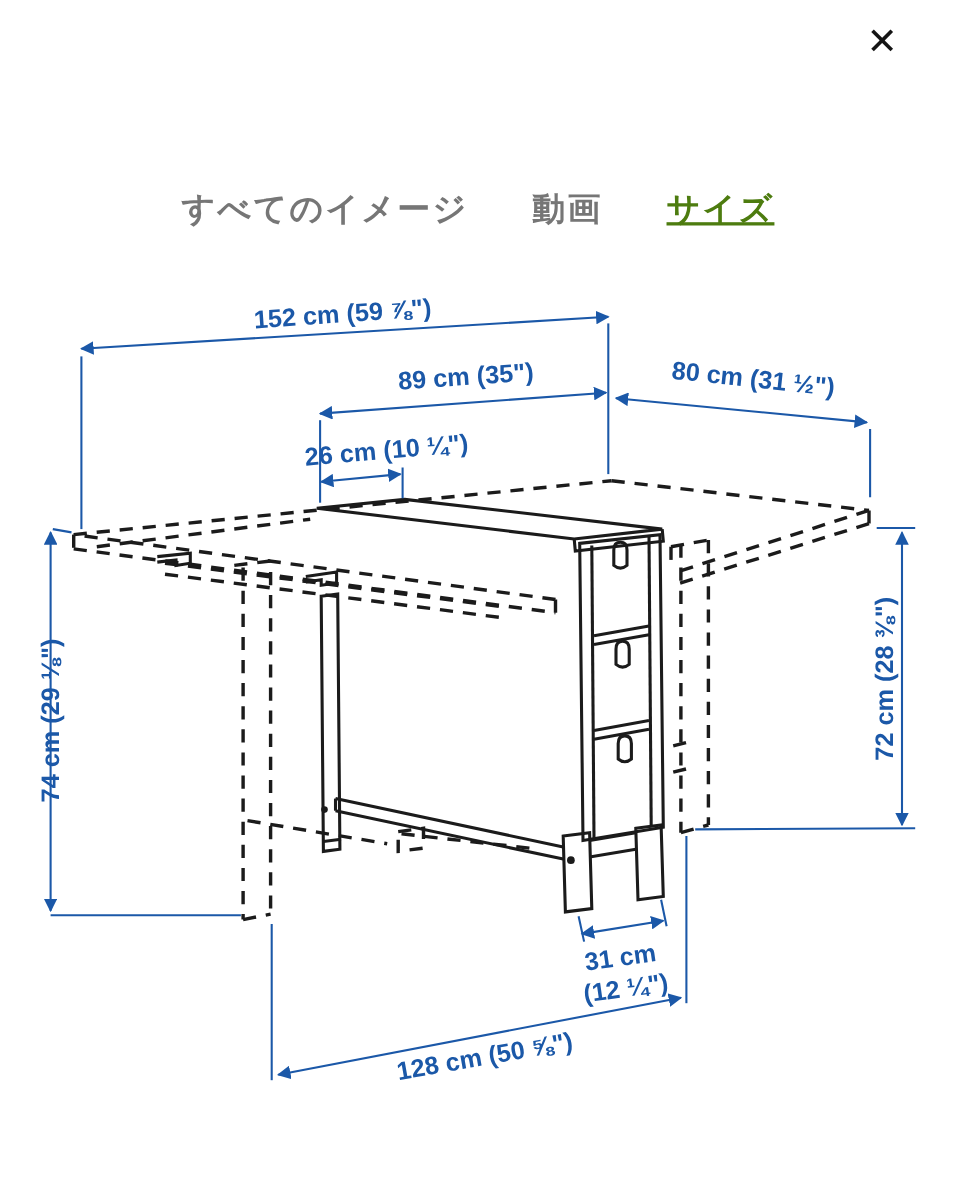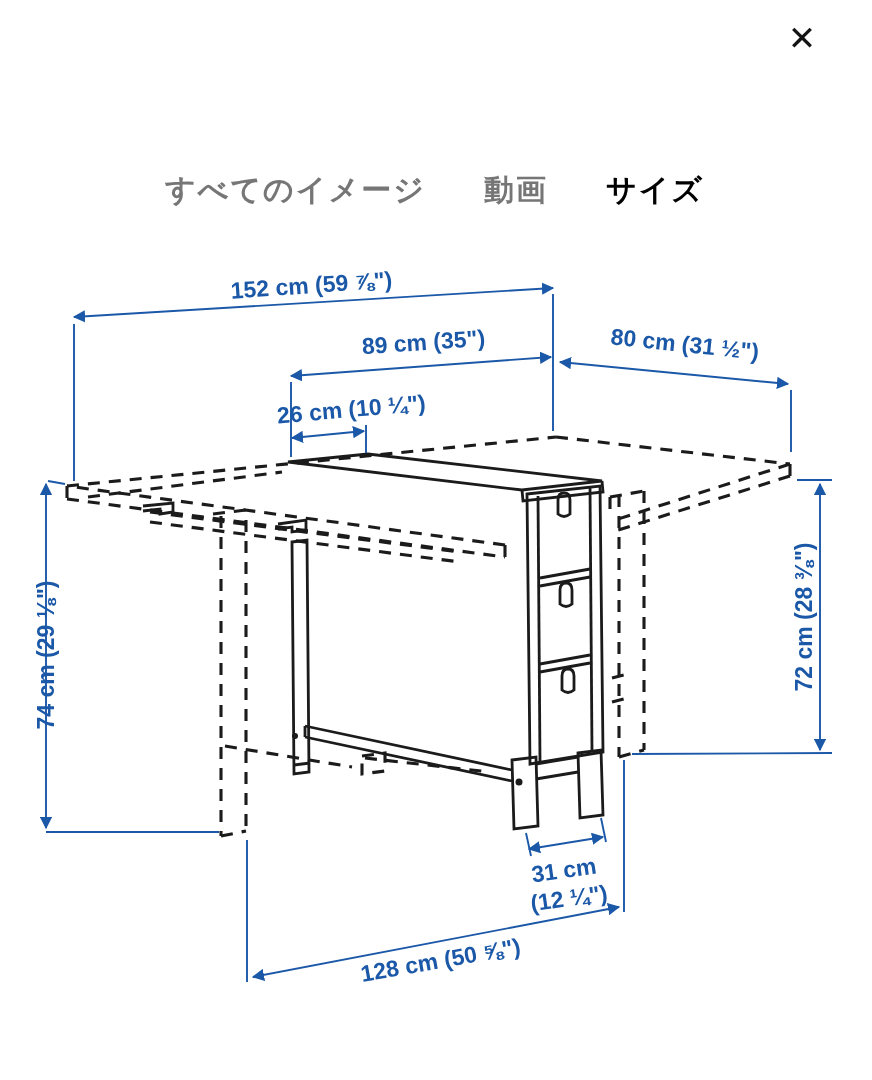--- a/index.html
+++ b/index.html
@@ -2,21 +2,21 @@
 <html><head>
 <meta charset="utf-8">
 <style>
   html,body{margin:0;padding:0;background:#ffffff;}
   .stage{position:relative;width:872px;height:1080px;background:#ffffff;overflow:hidden;
          font-family:"Liberation Sans","DejaVu Sans",sans-serif;}
   .close-btn{position:absolute;top:18px;right:50px;width:40px;height:40px;border:none;background:transparent;
              font-size:34px;line-height:40px;color:#141414;cursor:pointer;padding:0;font-weight:400;}
   .tabs{position:absolute;top:126px;left:165px;display:flex;gap:58px;align-items:baseline;margin-top:44px;}
   .tab{font-size:30px;font-weight:700;letter-spacing:2px;color:#767676;cursor:pointer;white-space:nowrap;}
-  .tab.active{color:#000000;}
+  .tab.active{color:#4d7c0f;text-decoration:underline;}
   svg.diagram{position:absolute;left:0;top:0;}
   .dim-text{font-family:"Liberation Sans","DejaVu Sans",sans-serif;font-size:23px;font-weight:700;}
 </style>
 </head>
 <body>
 
 <div class="stage">
 
   <button class="close-btn">✕</button>
 

